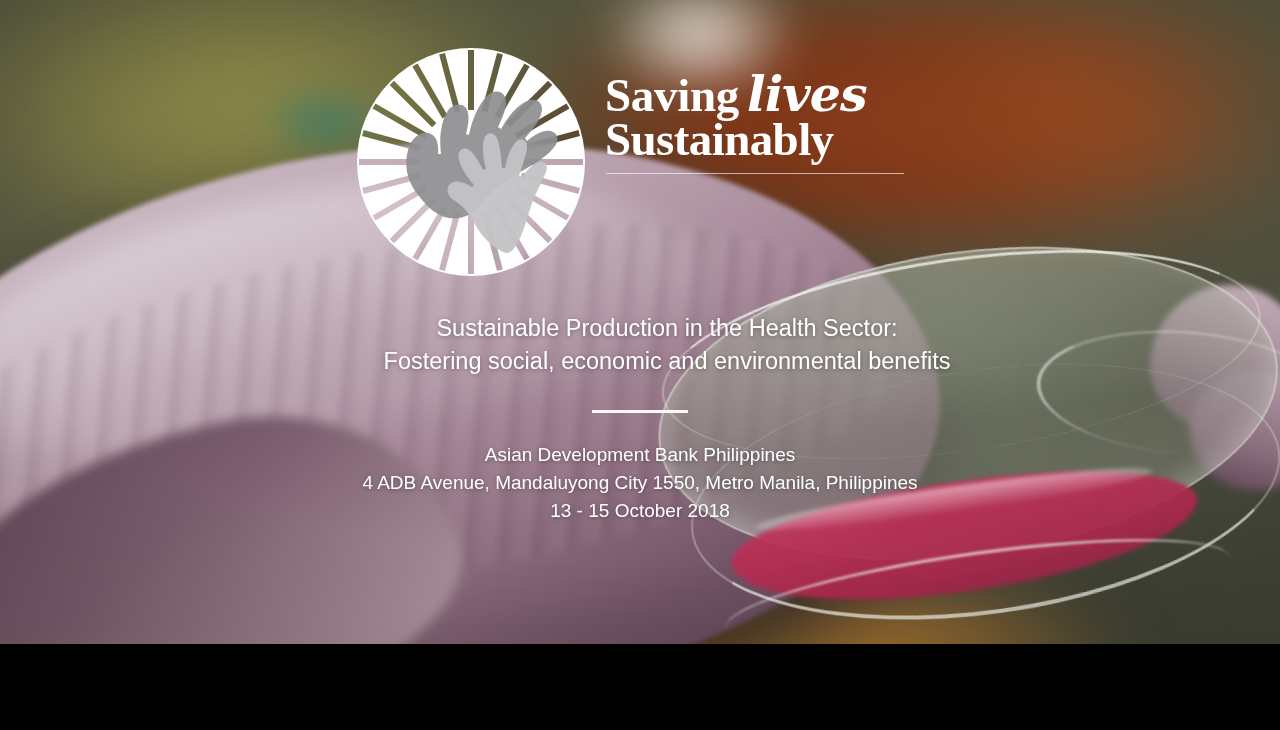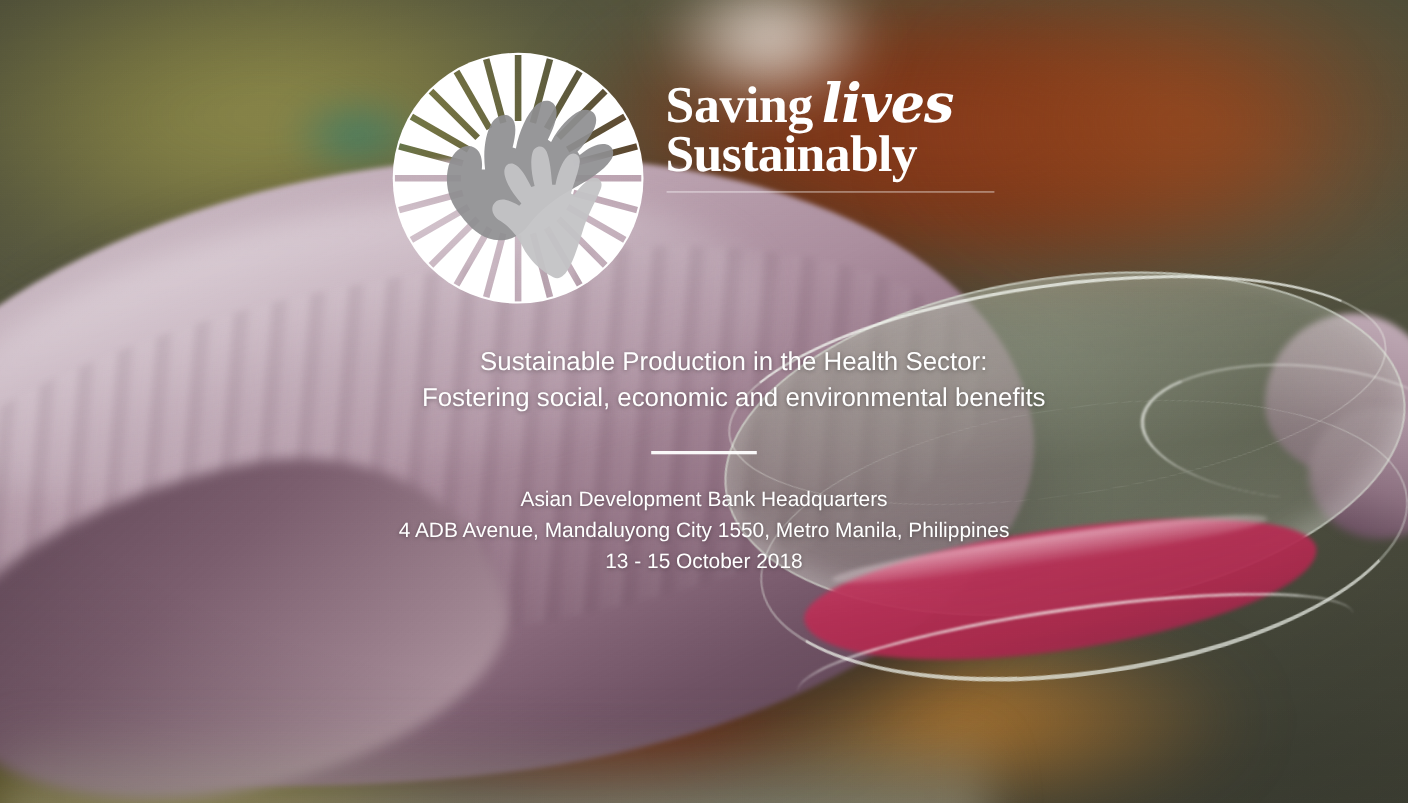--- a/index.html
+++ b/index.html
@@ -4,21 +4,21 @@
 <title>Saving lives Sustainably — Asia Forum 2018</title>
 <style>
   html,body{margin:0;padding:0;background:#000;}
   body{
     font-family:"Liberation Sans", sans-serif;
     -webkit-font-smoothing:antialiased;
   }
   .stage{
     position:relative;
     width:1280px;
-    height:730px;
+    height:644px;
     overflow:hidden;
     background:#15803d;
   }
 
   
   .photo{position:absolute;inset:0;overflow:hidden;}
   .photo > div{position:absolute;}
 
   
   .bg-base{
@@ -429,19 +429,19 @@
     </div>
 
     <div class="theme">
       <span>Sustainable Production in the Health Sector:</span>
       <span class="l2">Fostering social, economic and environmental benefits</span>
     </div>
 
     <div class="divider"></div>
 
     <div class="venue">
-      <span>Asian Development Bank Headquarters</span>
+      <span>Asian Development Bank Philippines</span>
       <span>4 ADB Avenue, Mandaluyong City 1550, Metro Manila, Philippines</span>
       <span>13 - 15 October 2018</span>
     </div>
 
   </div>
 </div>
 
 </body></html>

